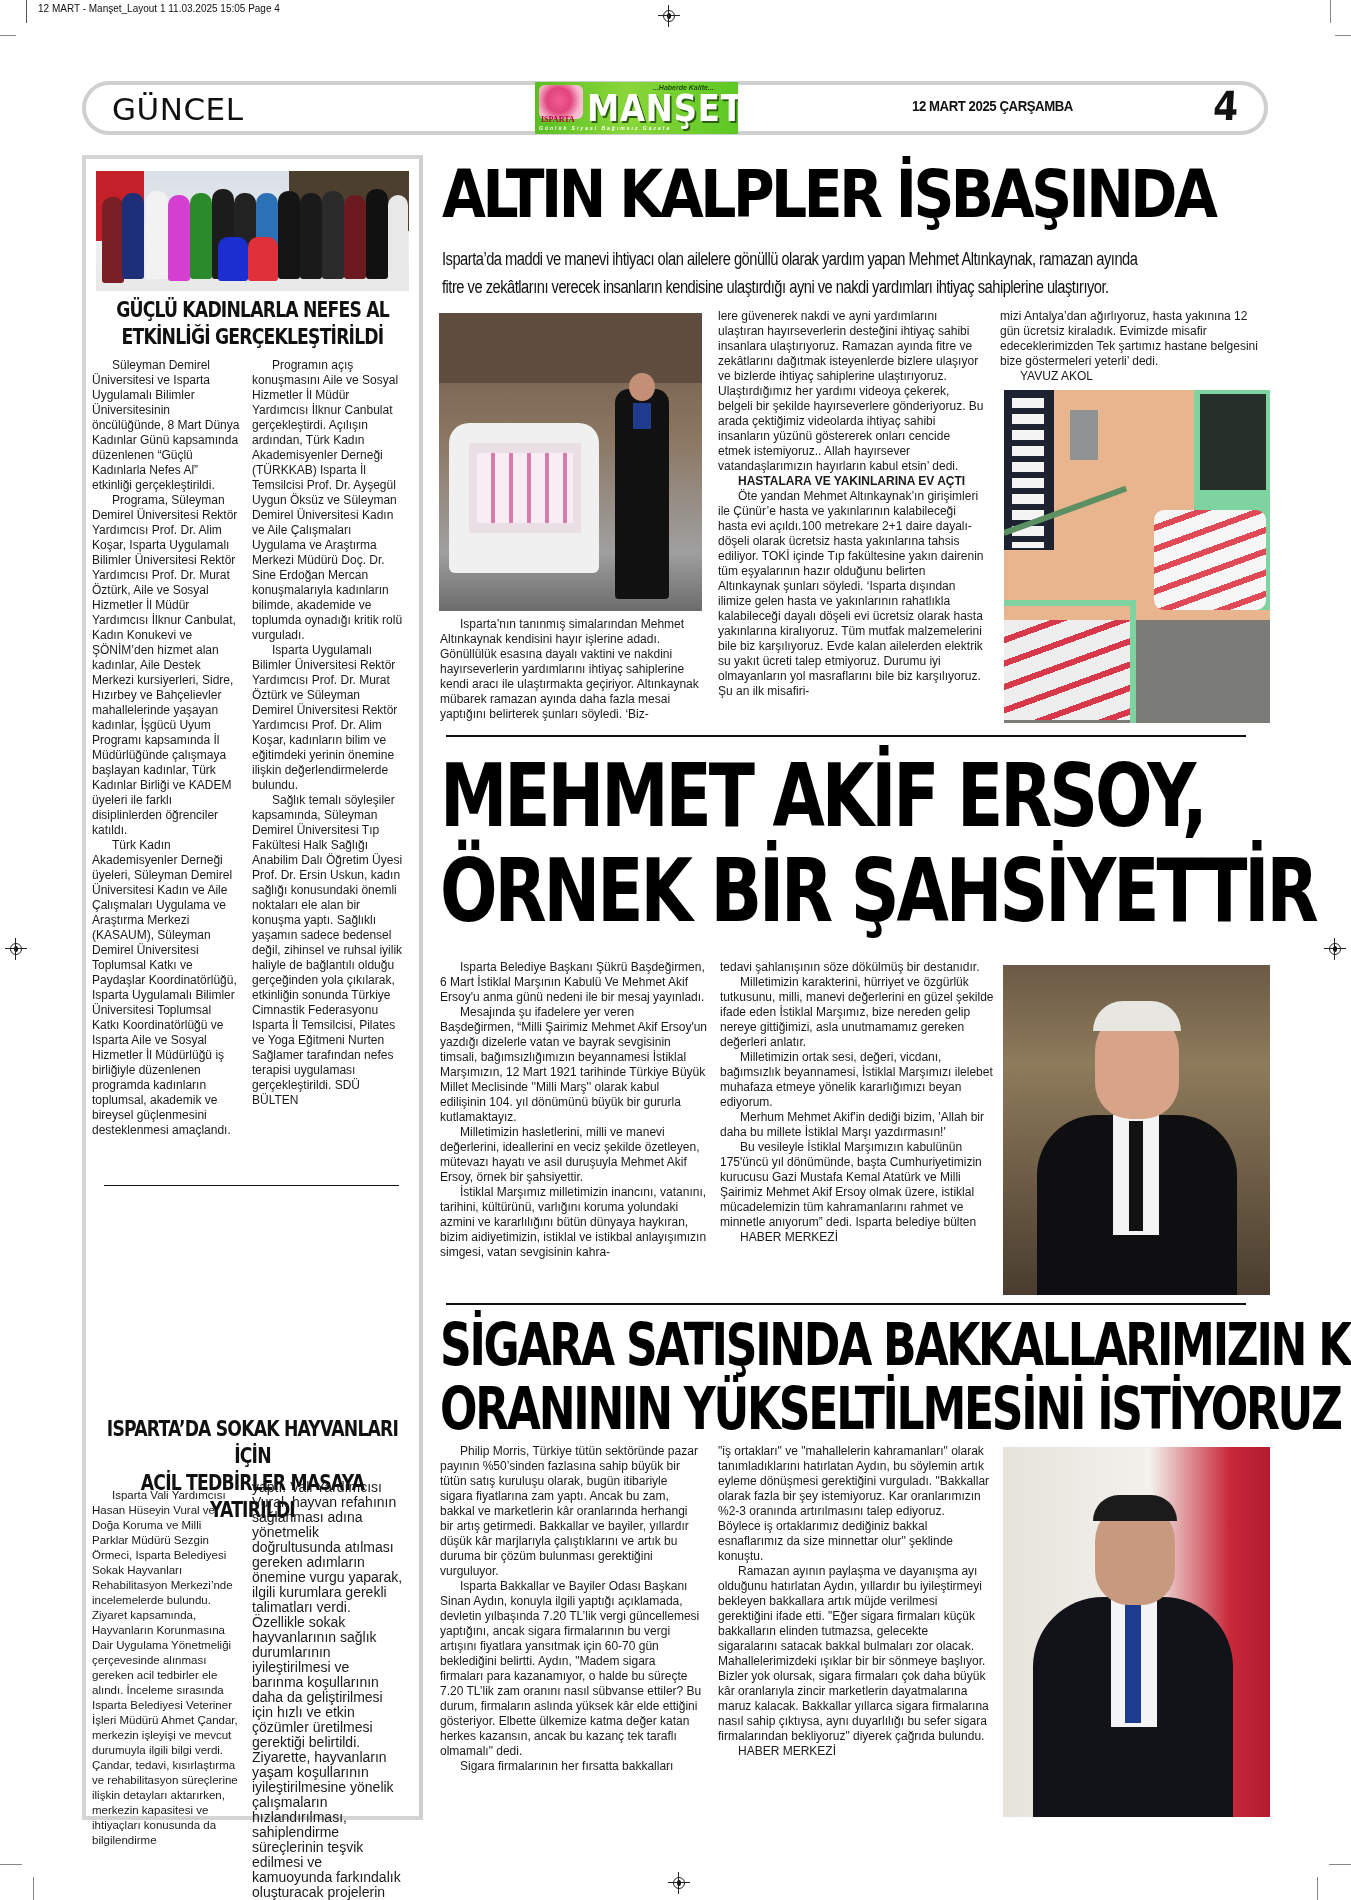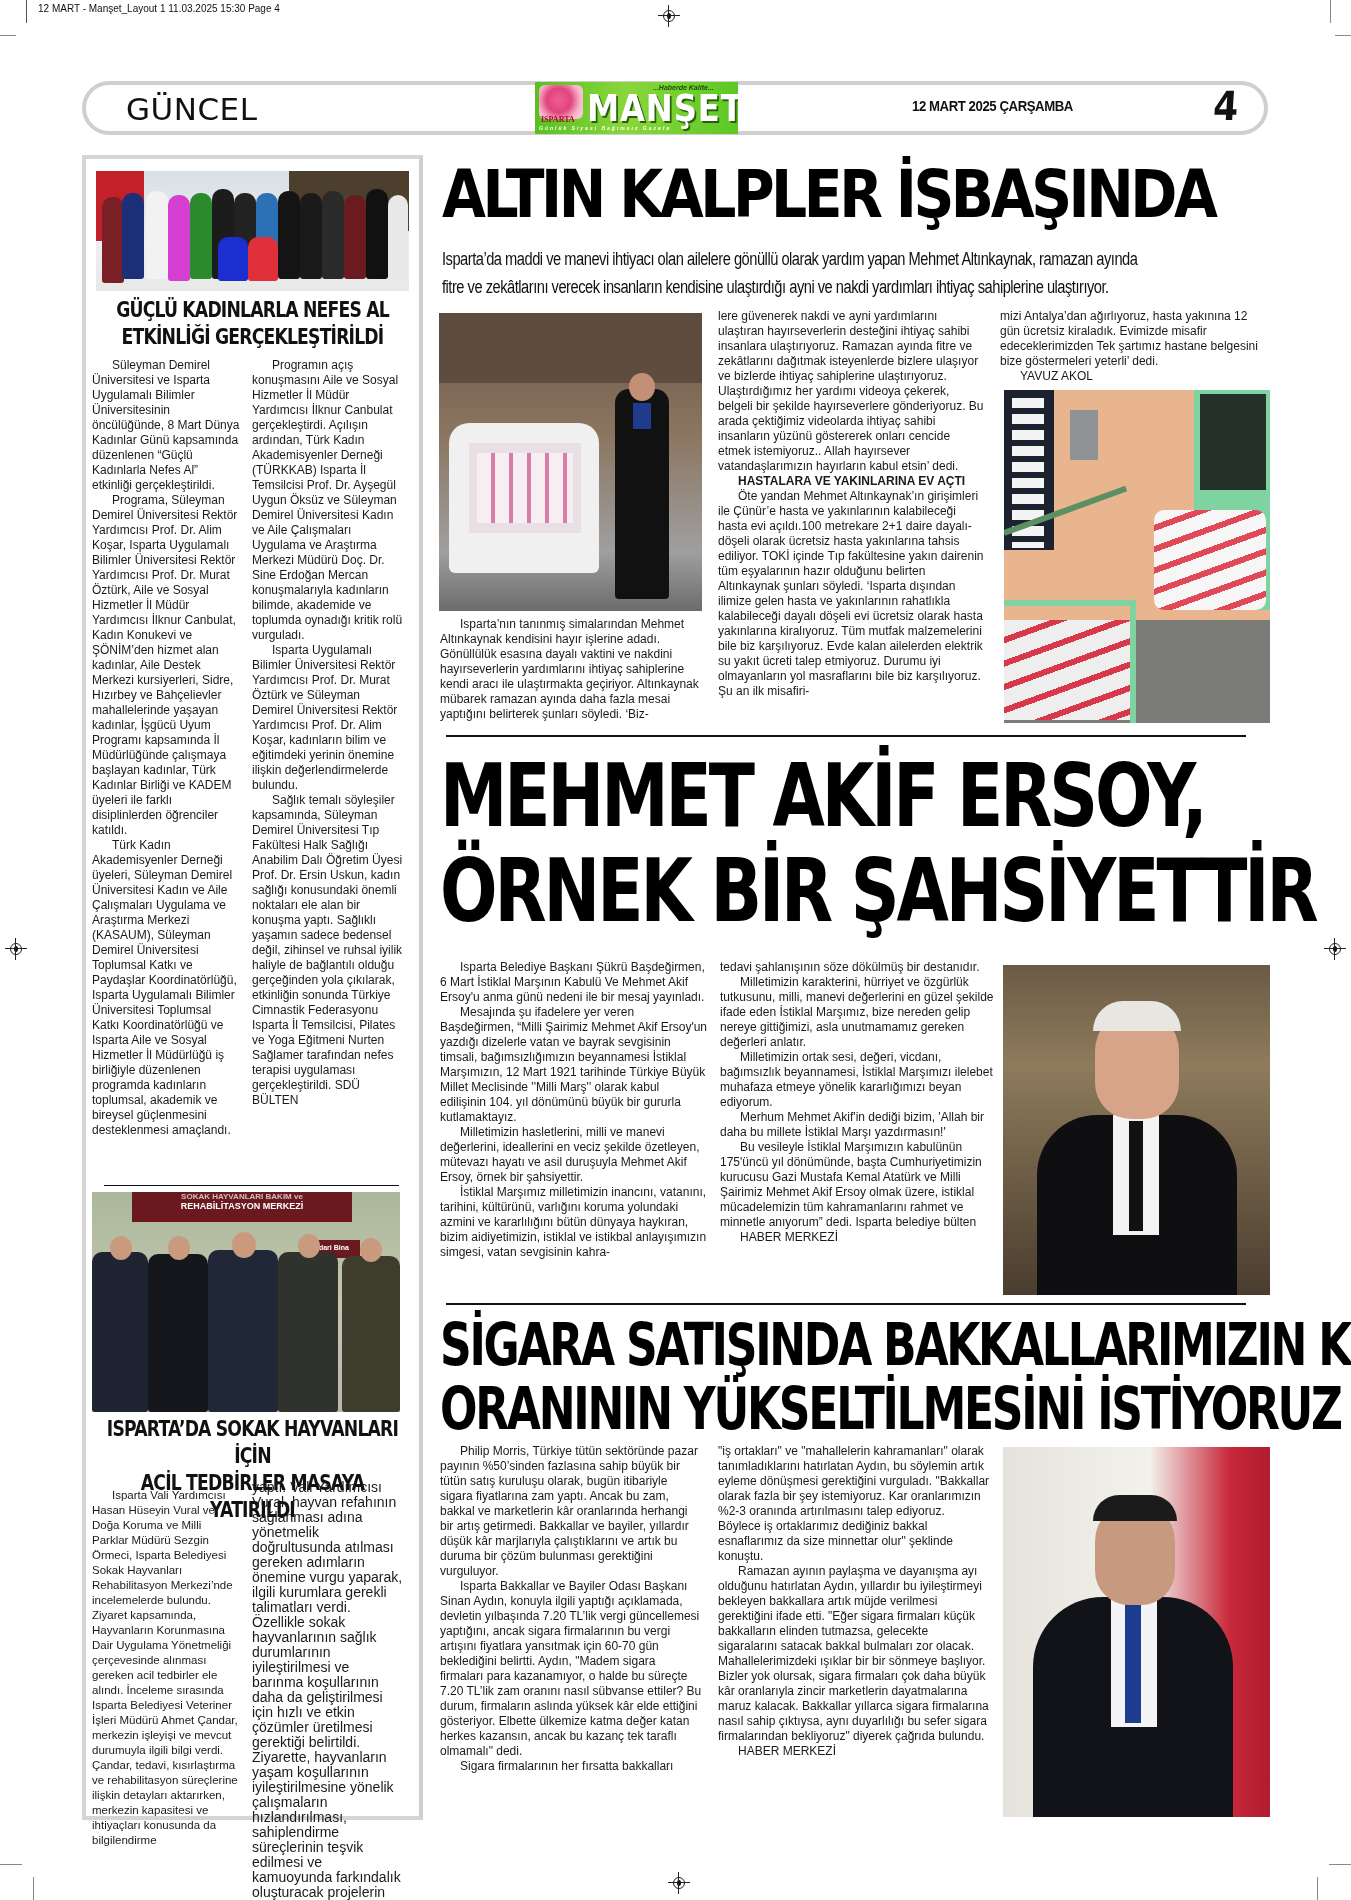--- a/index.html
+++ b/index.html
@@ -11,21 +11,21 @@
     .crop-h { position: absolute; height: 1px; background: #888; }
     .crop-v { position: absolute; width: 1px; background: #888; }
     .reg { position: absolute; width: 22px; height: 22px; }
     .reg::before { content: ""; position: absolute; left: 0; top: 10px; width: 22px; height: 1px; background: #222; }
     .reg::after { content: ""; position: absolute; left: 10px; top: 0; width: 1px; height: 22px; background: #222; }
     .reg span { position: absolute; left: 5px; top: 5px; width: 12px; height: 12px; border-radius: 50%; border: 1px solid #222; }
     .reg span::after { content: ""; position: absolute; left: 3px; top: 2px; width: 4px; height: 6px; border-radius: 50%; background: #111; }
 
     
     .header { position: absolute; left: 82px; top: 81px; width: 1186px; height: 54px; border: 4px solid #cfcfcf; border-radius: 28px; background: #fff; }
-    .section-name { position: absolute; left: 40px; top: 6px; font-size: 31px; font-family: "DejaVu Sans", sans-serif; font-weight: normal; letter-spacing: 0.5px; color: #111; }
+    .section-name { position: absolute; left: 26px; top: 6px; font-size: 31px; font-family: "DejaVu Sans", sans-serif; font-weight: normal; letter-spacing: 0.5px; color: #111; }
     .logo { position: absolute; left: 449px; top: -3px; width: 203px; height: 52px; background: linear-gradient(90deg, #59c021 0%, #8ad63a 45%, #5cc824 100%); overflow: hidden; }
     .logo-rose { position: absolute; left: 4px; top: 3px; width: 44px; height: 34px; background: radial-gradient(circle at 45% 45%, #f25c92 0%, #e0457c 40%, #f7b6cc 70%, #f9d2e0 100%); border-radius: 6px; }
     .logo-isparta { position: absolute; left: 6px; top: 33px; font-size: 8px; font-family: "Liberation Serif", serif; color: #b0003a; font-weight: bold; }
     .logo-tag { position: absolute; left: 118px; top: 2px; font-size: 7px; font-style: italic; font-weight: bold; color: #1d4d08; }
     .logo-title { position: absolute; left: 52px; top: 4px; font-size: 38px; font-family: "DejaVu Sans", sans-serif; font-weight: bold; color: #fff; letter-spacing: 1px; text-shadow: 2px 2px 0 #2b5f10; transform: scaleX(0.85); transform-origin: left; }
     .logo-sub { position: absolute; left: 4px; top: 43px; font-size: 5px; color: #fff; letter-spacing: 2px; font-weight: bold; font-style: italic; }
     .date { position: absolute; left: 826px; top: 12px; font-size: 15px; font-family: "Liberation Sans", sans-serif; font-weight: bold; letter-spacing: -0.5px; transform: scaleX(0.88); transform-origin: left; }
     .page-num { position: absolute; right: 24px; top: -2px; font-size: 40px; font-family: "DejaVu Sans", sans-serif; font-weight: bold; transform: scaleX(0.9) skewX(-4deg); }
 
     
@@ -54,21 +54,21 @@
     .img-house { background: #e8b58f; }
     .img-mayor { background: linear-gradient(180deg, #6b5a45 0%, #8e7b5c 30%, #4a3d2f 100%); }
     .img-animals { background: linear-gradient(180deg, #a9b89a 0%, #c5c6b0 50%, #b8b7ae 100%); }
     .img-bakkal { background: linear-gradient(90deg, #e6e3dc 0%, #f3f1ec 55%, #c8283a 85%, #b11c2e 100%); }
     .caption-text { font-size: 9px; color: #fff; font-weight: bold; }
   </style>
 </head>
 <body>
 
 <div class="slug-line"></div>
-<div class="slug">12 MART - Manşet_Layout 1  11.03.2025  15:30  Page 4</div>
+<div class="slug">12 MART - Manşet_Layout 1  11.03.2025  15:05  Page 4</div>
 <div class="crop-h" style="left:0;top:35px;width:16px;"></div>
 <div class="crop-h" style="right:0;top:35px;width:16px;"></div>
 <div class="crop-v" style="left:1330px;top:0;height:23px;"></div>
 <div class="reg" style="left:658px;top:5px;">
     <span></span>
   </div>
 <div class="reg" style="left:5px;top:938px;">
     <span></span>
   </div>
 <div class="reg" style="left:1324px;top:938px;">
@@ -127,39 +127,20 @@
   </div>
   <div class="col" style="left:166px;top:199px;width:152px;">
     <p>Programın açış konuşmasını Aile ve Sosyal Hizmetler İl Müdür Yardımcısı İlknur Canbulat gerçekleştirdi. Açılışın ardından, Türk Kadın Akademisyenler Derneği (TÜRKKAB) Isparta İl Temsilcisi Prof. Dr. Ayşegül Uygun Öksüz ve Süleyman Demirel Üniversitesi Kadın ve Aile Çalışmaları Uygulama ve Araştırma Merkezi Müdürü Doç. Dr. Sine Erdoğan Mercan konuşmalarıyla kadınların bilimde, akademide ve toplumda oynadığı kritik rolü vurguladı.</p>
     <p>Isparta Uygulamalı Bilimler Üniversitesi Rektör Yardımcısı Prof. Dr. Murat Öztürk ve Süleyman Demirel Üniversitesi Rektör Yardımcısı Prof. Dr. Alim Koşar, kadınların bilim ve eğitimdeki yerinin önemine ilişkin değerlendirmelerde bulundu.</p>
     <p>Sağlık temalı söyleşiler kapsamında, Süleyman Demirel Üniversitesi Tıp Fakültesi Halk Sağlığı Anabilim Dalı Öğretim Üyesi Prof. Dr. Ersin Uskun, kadın sağlığı konusundaki önemli noktaları ele alan bir konuşma yaptı. Sağlıklı yaşamın sadece bedensel değil, zihinsel ve ruhsal iyilik haliyle de bağlantılı olduğu gerçeğinden yola çıkılarak, etkinliğin sonunda Türkiye Cimnastik Federasyonu Isparta İl Temsilcisi, Pilates ve Yoga Eğitmeni Nurten Sağlamer tarafından nefes terapisi uygulaması gerçekleştirildi. SDÜ BÜLTEN</p>
   </div>
   <div class="rule" style="left:18px;top:1026px;width:295px;height:1px;"></div>
 </div>
 
 <div class="sidebox box2">
-  <div class="photo img-animals" style="left:6px;top:2px;width:308px;height:220px;">
-    <div style="position:absolute;left:40px;top:0;width:220px;height:30px;background:#6a1a1e;text-align:center;">
-      <div class="caption-text" style="font-size:8px;opacity:.7;">SOKAK HAYVANLARI BAKIM ve</div>
-      <div class="caption-text">REHABİLİTASYON MERKEZİ</div>
-    </div>
-    <div style="position:absolute;left:222px;top:48px;width:46px;height:18px;background:#6a1a1e;">
-      <div class="caption-text" style="font-size:7px;padding:4px 3px;">İdari Bina</div>
-    </div>
-    <div class="person" style="left:0;top:60px;width:56px;height:160px;background:#1f2433;"></div>
-    <div class="head" style="left:18px;top:44px;width:22px;height:24px;"></div>
-    <div class="person" style="left:56px;top:62px;width:60px;height:158px;background:#15171d;"></div>
-    <div class="head" style="left:76px;top:44px;width:22px;height:24px;"></div>
-    <div class="person" style="left:116px;top:58px;width:70px;height:162px;background:#202838;"></div>
-    <div class="head" style="left:140px;top:40px;width:24px;height:26px;"></div>
-    <div class="person" style="left:186px;top:60px;width:60px;height:160px;background:#2f322d;"></div>
-    <div class="head" style="left:206px;top:42px;width:22px;height:24px;"></div>
-    <div class="person" style="left:250px;top:64px;width:58px;height:156px;background:#3e3c2d;"></div>
-    <div class="head" style="left:268px;top:46px;width:22px;height:24px;"></div>
-  </div>
   <div class="headline-sm" style="left:-12px;top:226px;width:357px;">
     <div>ISPARTA’DA SOKAK HAYVANLARI İÇİN</div>
     <div>ACİL TEDBİRLER MASAYA YATIRILDI</div>
   </div>
   <div class="col" style="left:6px;top:298px;width:148px;font-size:11.5px;">
     <p>Isparta Vali Yardımcısı Hasan Hüseyin Vural ve Doğa Koruma ve Milli Parklar Müdürü Sezgin Örmeci, Isparta Belediyesi Sokak Hayvanları Rehabilitasyon Merkezi’nde incelemelerde bulundu. Ziyaret kapsamında, Hayvanların Korunmasına Dair Uygulama Yönetmeliği çerçevesinde alınması gereken acil tedbirler ele alındı. İnceleme sırasında Isparta Belediyesi Veteriner İşleri Müdürü Ahmet Çandar, merkezin işleyişi ve mevcut durumuyla ilgili bilgi verdi. Çandar, tedavi, kısırlaştırma ve rehabilitasyon süreçlerine ilişkin detayları aktarırken, merkezin kapasitesi ve ihtiyaçları konusunda da bilgilendirme</p>
   </div>
   <div class="col" style="left:166px;top:290px;width:152px;font-size:14px;">
     <p class="noindent">yaptı. Vali Yardımcısı Vural, hayvan refahının sağlanması adına yönetmelik doğrultusunda atılması gereken adımların önemine vurgu yaparak, ilgili kurumlara gerekli talimatları verdi. Özellikle sokak hayvanlarının sağlık durumlarının iyileştirilmesi ve barınma koşullarının daha da geliştirilmesi için hızlı ve etkin çözümler üretilmesi gerektiği belirtildi. Ziyarette, hayvanların yaşam koşullarının iyileştirilmesine yönelik çalışmaların hızlandırılması, sahiplendirme süreçlerinin teşvik edilmesi ve kamuoyunda farkındalık oluşturacak projelerin hayata geçirilmesi gibi konular da değerlendirildi. HABER MERKEZİ</p>
   </div>

